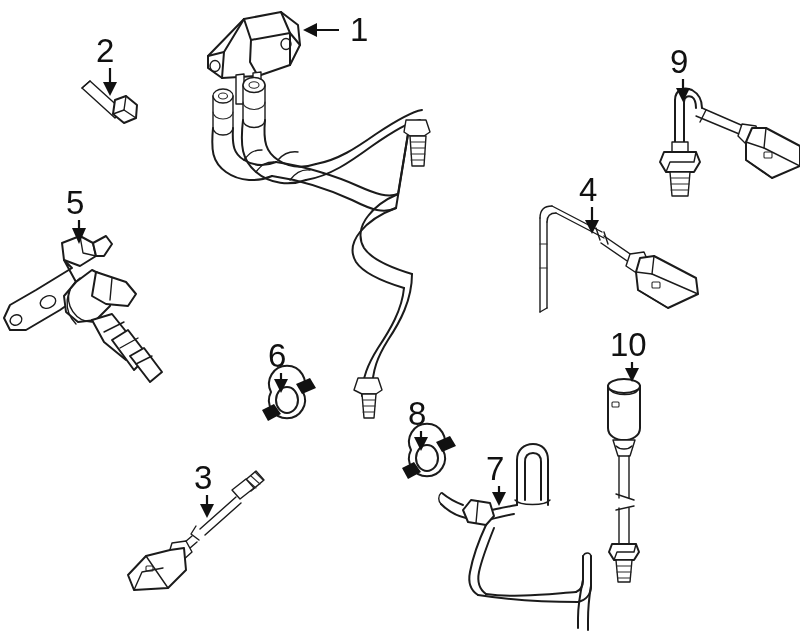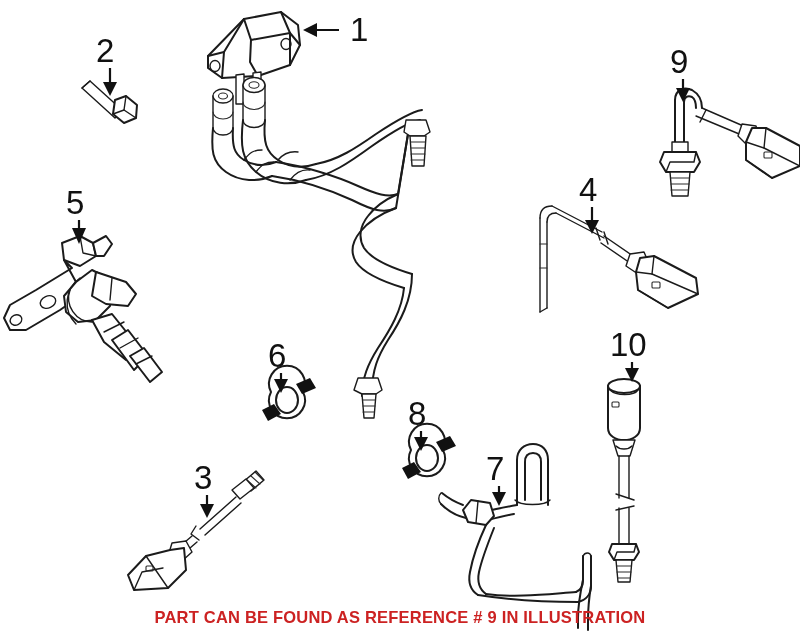--- a/index.html
+++ b/index.html
@@ -395,15 +395,14 @@
       <path class="ln" d="M591 586 C 589 598 588 608 588 620 L588 630"></path>
     </g>
     <g>
       <text class="callout-num" x="486" y="480" font-size="33">7</text>
       <path class="leader" d="M499 486 L499 496"></path>
       <path class="solidblk" d="M499 506 L492 492 L506 492 Z"></path>
     </g>
 
   </svg>
 
-  <div class="footer-note">PART CAN BE FOUND AS REFERENCE # 9 IN ILLUSTRATION</div>
 
 </div>
 
 </body></html>

